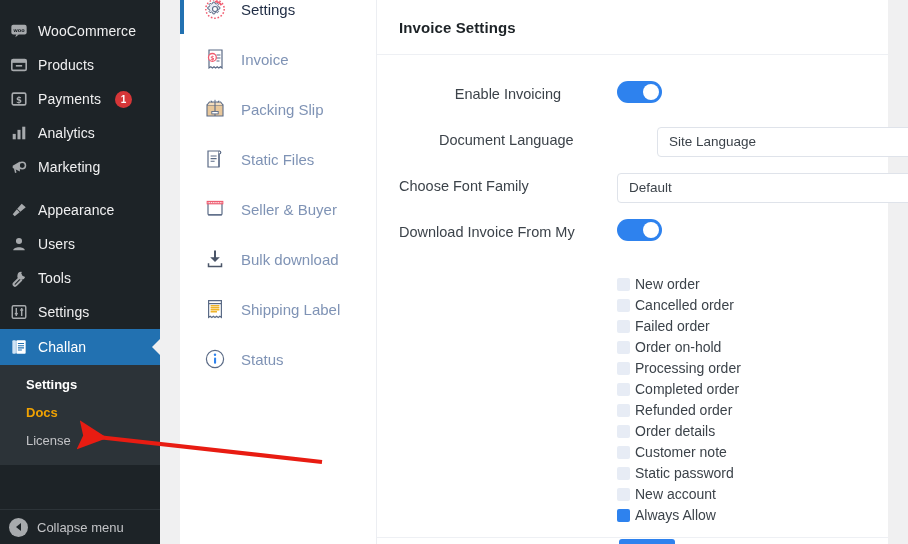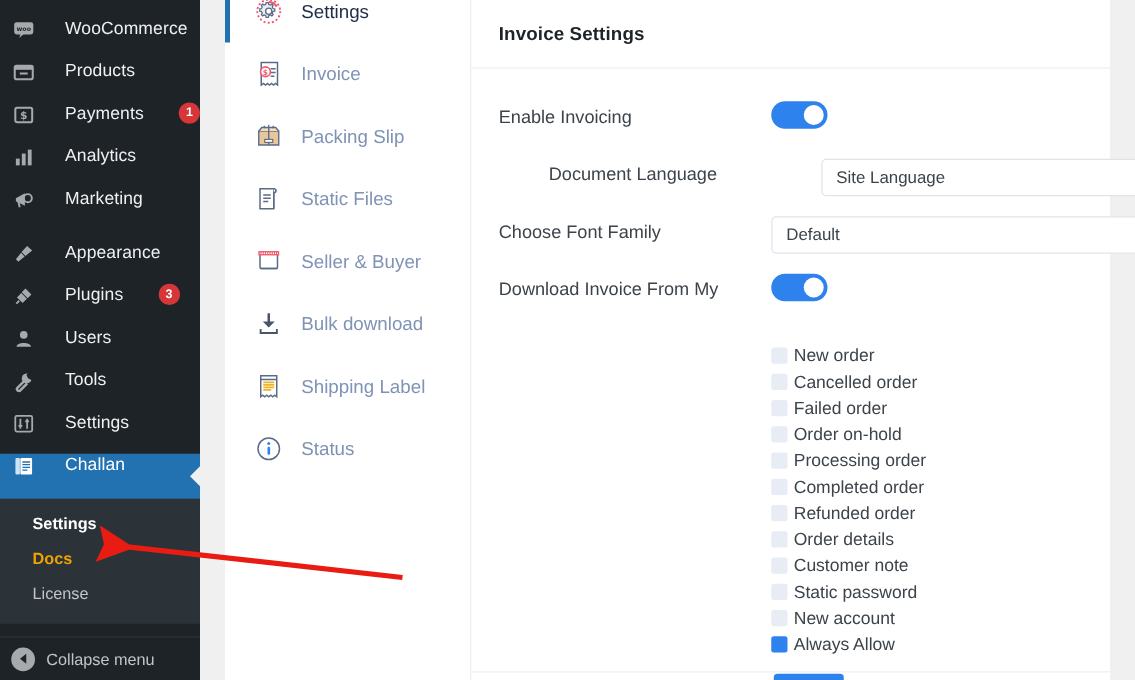--- a/index.html
+++ b/index.html
@@ -10,21 +10,21 @@
     -webkit-font-smoothing:antialiased;
   }
   .screen{position:relative;width:908px;height:544px;overflow:hidden;}
 
   
   .wp-sidebar{
     position:absolute;left:0;top:0;width:160px;height:544px;
     background:#1d2327;color:#f0f0f1;
   }
   .wp-item{
-    display:flex;align-items:flex-start;gap:23px;
+    display:flex;align-items:center;gap:9px;
     height:34px;padding-left:9px;box-sizing:border-box;
     font-size:14px;color:#f0f0f1;position:relative;
   }
   .wp-item .wp-ico{
     width:20px;height:20px;display:flex;align-items:center;justify-content:center;
     color:#a7aaad;flex:0 0 20px;
   }
   .wp-item .wp-ico svg{display:block;}
   .wp-label{white-space:nowrap;letter-spacing:.1px;}
   .wp-gap{height:9px;}
@@ -205,31 +205,20 @@
     <div class="wp-item">
       <span class="wp-ico">
         <svg width="18" height="18" viewBox="0 0 20 20">
             <path d="M13 3 L17.5 7 L11.5 12 L8 8.5 Z" fill="#a7aaad"></path>
             <path d="M7.6 9.2 L10.8 12.4 L5.2 17 L3 14.8 Z" fill="#a7aaad"></path>
           </svg>
       </span>
       <span class="wp-label">Appearance</span>
     </div>
 
-    <div class="wp-item">
-      <span class="wp-ico">
-        <svg width="18" height="18" viewBox="0 0 20 20">
-            <path d="M11.5 3.2 L16.8 8.5 L13.5 11.8 L8.2 6.5 Z" fill="#a7aaad"></path>
-            <path d="M7.8 7.2 L12.8 12.2 L9 16 L4 11 Z" fill="#a7aaad"></path>
-            <path d="M3.4 16.6 L6 14" stroke="#a7aaad" stroke-width="1.7"></path>
-          </svg>
-      </span>
-      <span class="wp-label">Plugins</span>
-      <span class="wp-badge">3</span>
-    </div>
 
     <div class="wp-item">
       <span class="wp-ico">
         <svg width="18" height="18" viewBox="0 0 20 20">
             <circle cx="10" cy="6.6" r="3.4" fill="#a7aaad"></circle>
             <path d="M3.6 17 C3.6 12.6 16.4 12.6 16.4 17 Z" fill="#a7aaad"></path>
           </svg>
       </span>
       <span class="wp-label">Users</span>
     </div>
@@ -375,21 +364,21 @@
     </div>
   </div>
 
   <div class="main">
     <div class="card-head">
       <span class="card-title">Invoice Settings</span>
     </div>
 
     <div class="card-body">
 
-      <div class="frow" style="min-height:46px;">
+      <div class="frow" style="min-height:46px;text-align:center;">
         <div class="flabel">Enable Invoicing</div>
         <div class="fctrl">
           <span class="switch"></span>
         </div>
       </div>
 
       <div class="frow" style="min-height:46px;margin-left:40px;">
         <div class="flabel">Document Language</div>
         <div class="fctrl">
           <span class="tinput">Site Language</span>

